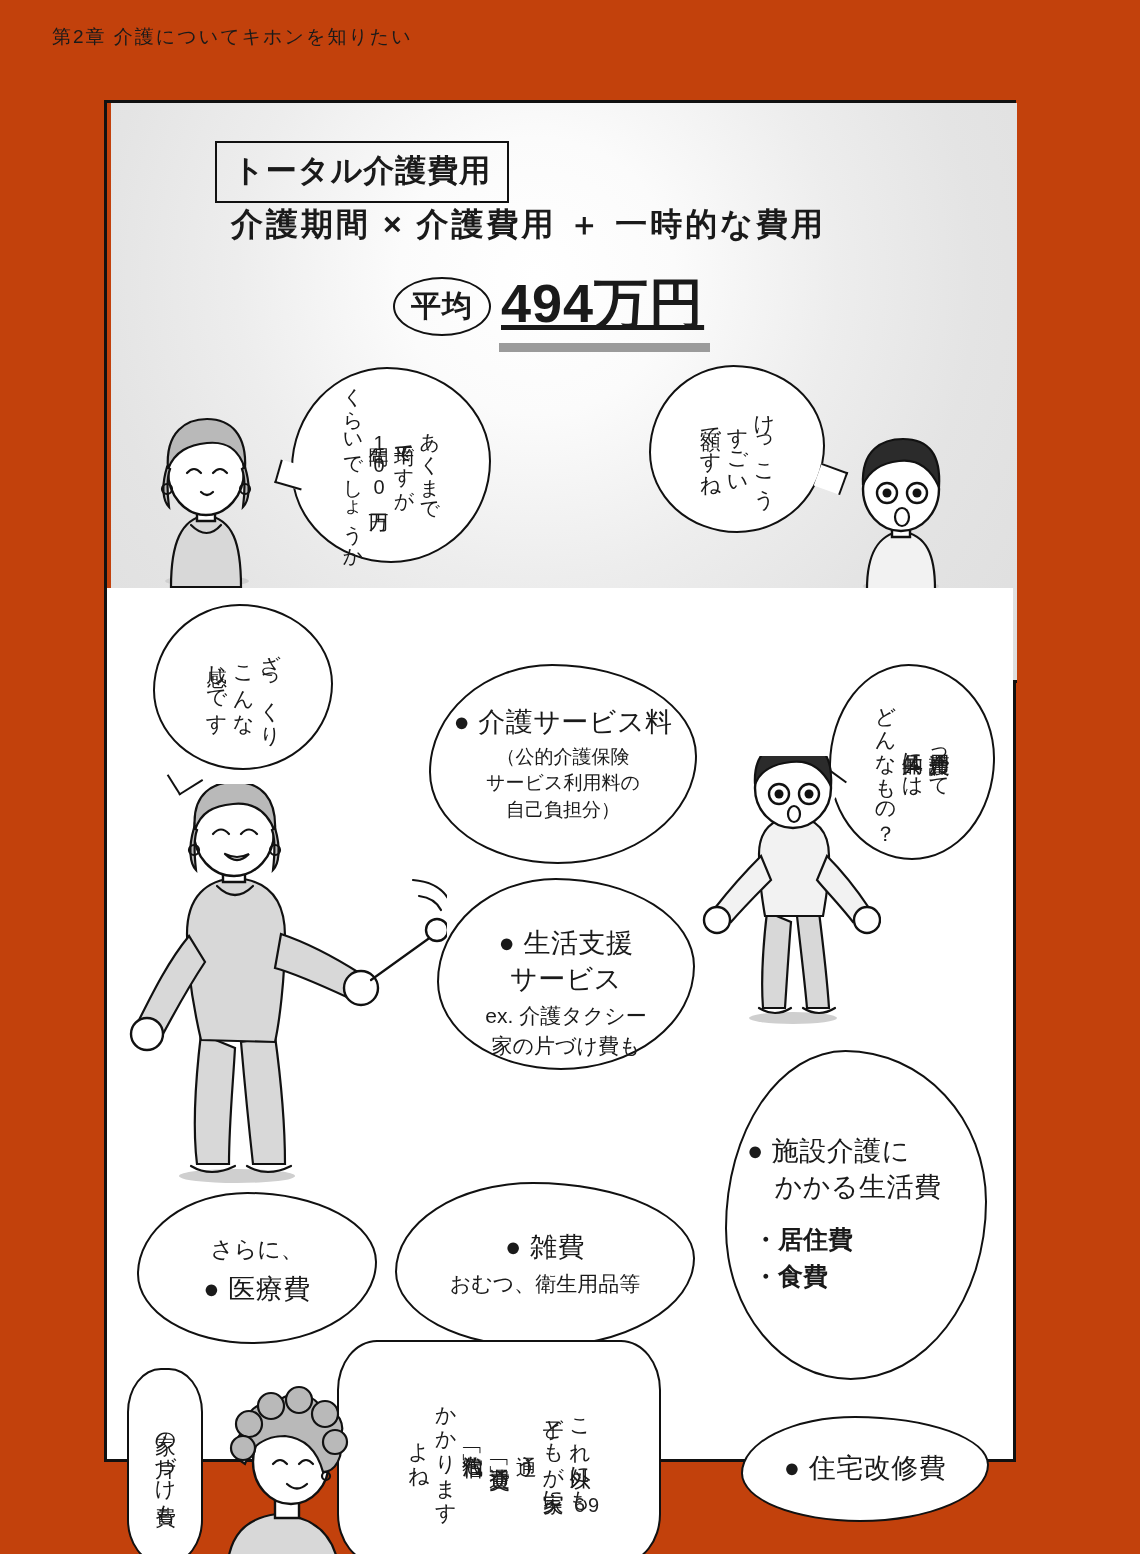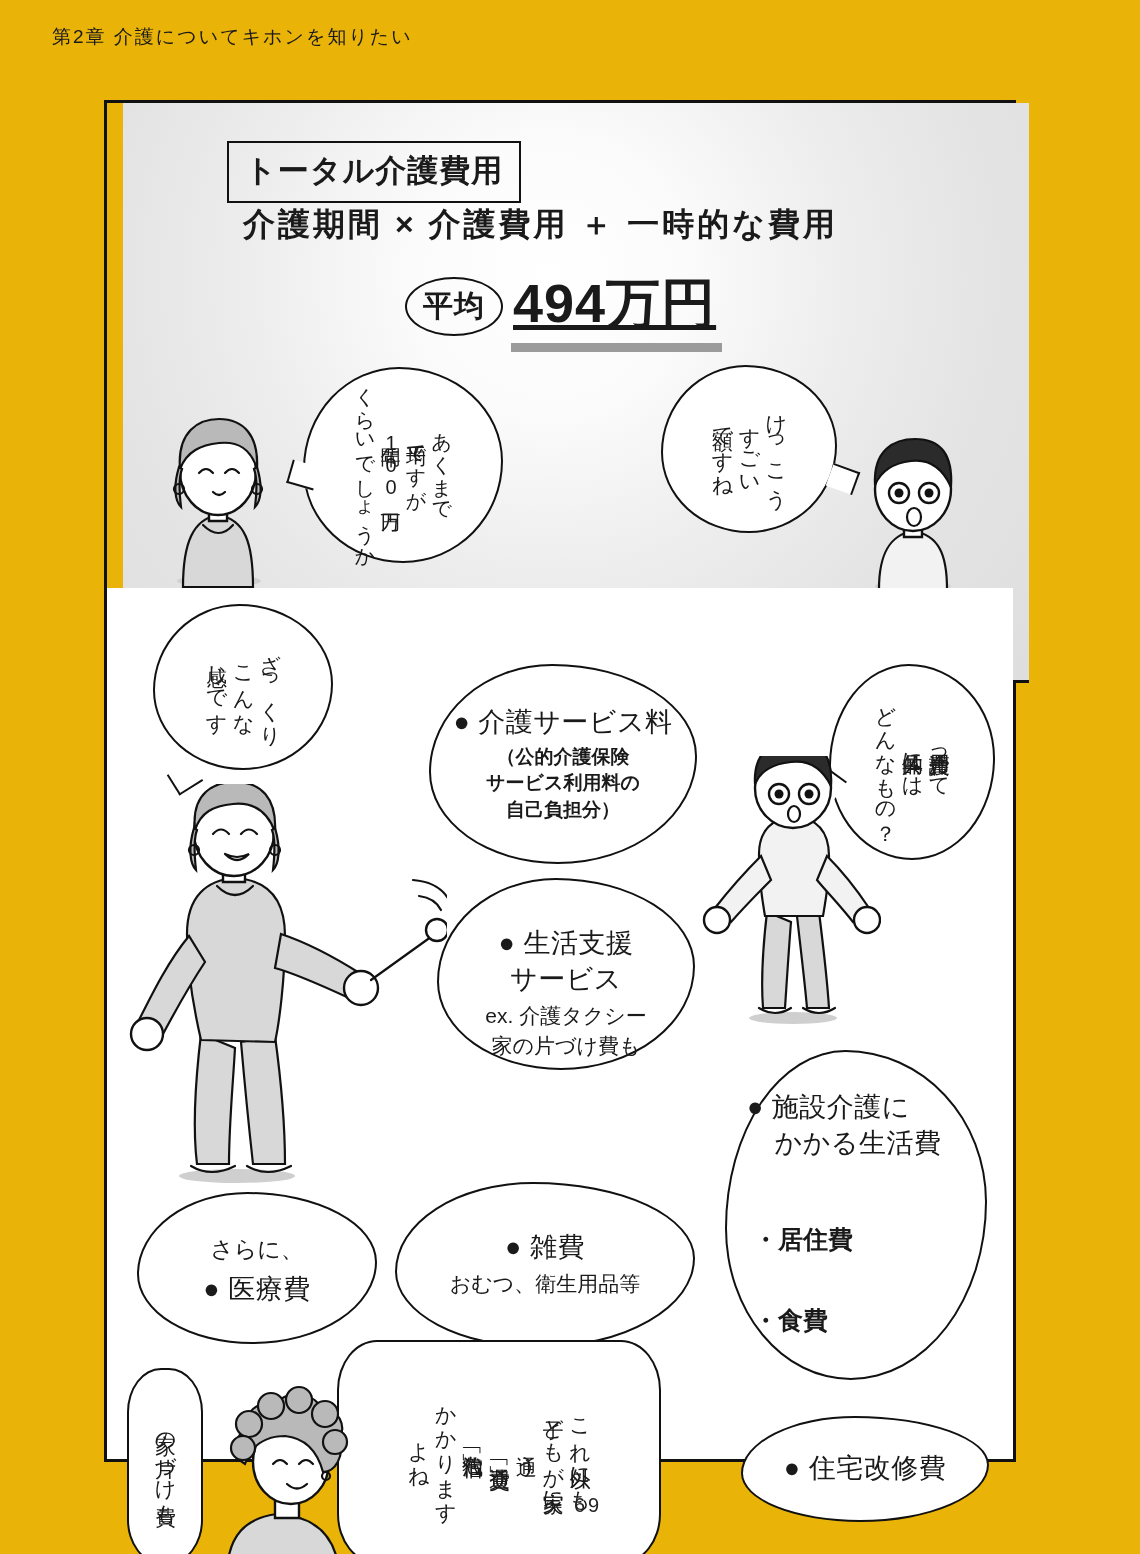--- a/index.html
+++ b/index.html
@@ -9,21 +9,21 @@
   }
   body {
     font-family: "Liberation Sans", "DejaVu Sans", sans-serif;
     color: #1a1a1a;
   }
   #page {
     position: relative;
     width: 1140px;
     height: 1554px;
     margin: 0 auto;
-    background: #eab308;
+    background: #c2410c;
     overflow: hidden;
   }
 
   
   .chapter-head {
     position: absolute;
     left: 52px;
     top: 24px;
     font-size: 19px;
     letter-spacing: 2px;
@@ -49,21 +49,21 @@
     position: absolute;
     left: 104px;
     top: 100px;
     width: 912px;
     height: 1362px;
     border: 3px solid #111;
     box-sizing: border-box;
   }
   .panel-top {
     position: absolute;
-    left: 16px;
+    left: 4px;
     top: 0;
     width: 100%;
     height: 580px;
     box-sizing: border-box;
     border-bottom: 3px solid #111;
     background:
       radial-gradient(circle at 47% 30%, #ffffff 0%, #fbfbfb 22%, #ededed 48%, #e4e4e4 70%, #dedede 100%);
   }
   .panel-bottom {
     position: absolute;
@@ -193,21 +193,20 @@
   .blob .head {
     font-size: 27px;
     font-weight: normal;
     letter-spacing: 0.5px;
     line-height: 1.3;
   }
   .blob .sub {
     font-size: 19px;
     line-height: 1.4;
     margin-top: 4px;
-    font-weight: bold;
   }
   .blob .sub2 {
     font-size: 21px;
     line-height: 1.45;
     margin-top: 4px;
   }
   .bullet-line {
     font-size: 25px;
     font-weight: bold;
     line-height: 1.5;
@@ -374,21 +373,21 @@
 自己負担分）</div>
       </div>
 
       <div class="blob" style="left:330px; top:290px; width:258px; height:192px;">
         <div class="head" style="white-space:pre-line;margin-top:40px;">● 生活支援
 サービス</div>
         <div class="sub2" style="white-space:pre-line;">ex. 介護タクシー
 家の片づけ費も</div>
       </div>
 
-      <div class="blob" style="left:618px; top:462px; width:262px; height:330px; align-items:flex-start; padding:18px 20px;gap:44px;">
+      <div class="blob" style="left:618px; top:462px; width:262px; height:330px; align-items:flex-start; padding:18px 20px;">
         <div class="head" style="white-space:pre-line; text-align:left;">● 施設介護に
 　かかる生活費</div>
         <div class="bullet-line" style="margin-top:16px;">・居住費</div>
         <div class="bullet-line">・食費</div>
       </div>
 
       <div class="blob" style="left:288px; top:594px; width:300px; height:166px;">
         <div class="head">● 雑費</div>
         <div class="sub2">おむつ、衛生用品等</div>
       </div>

